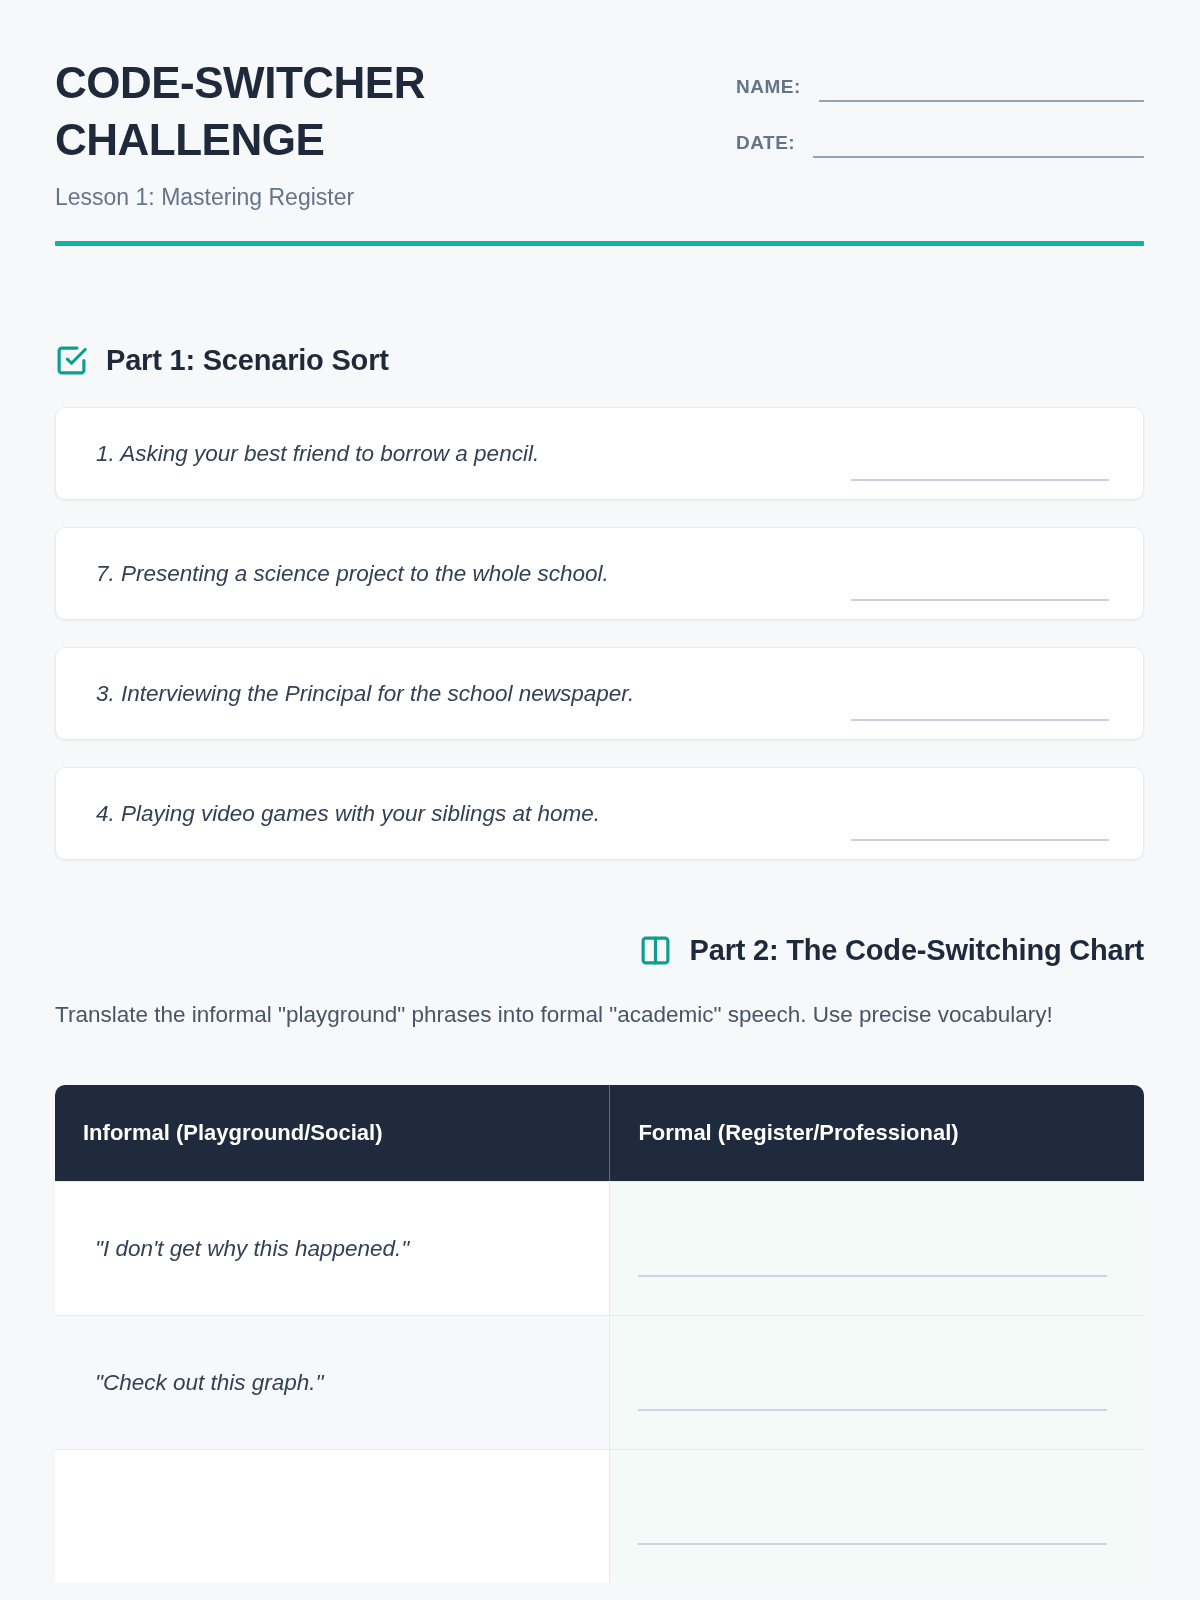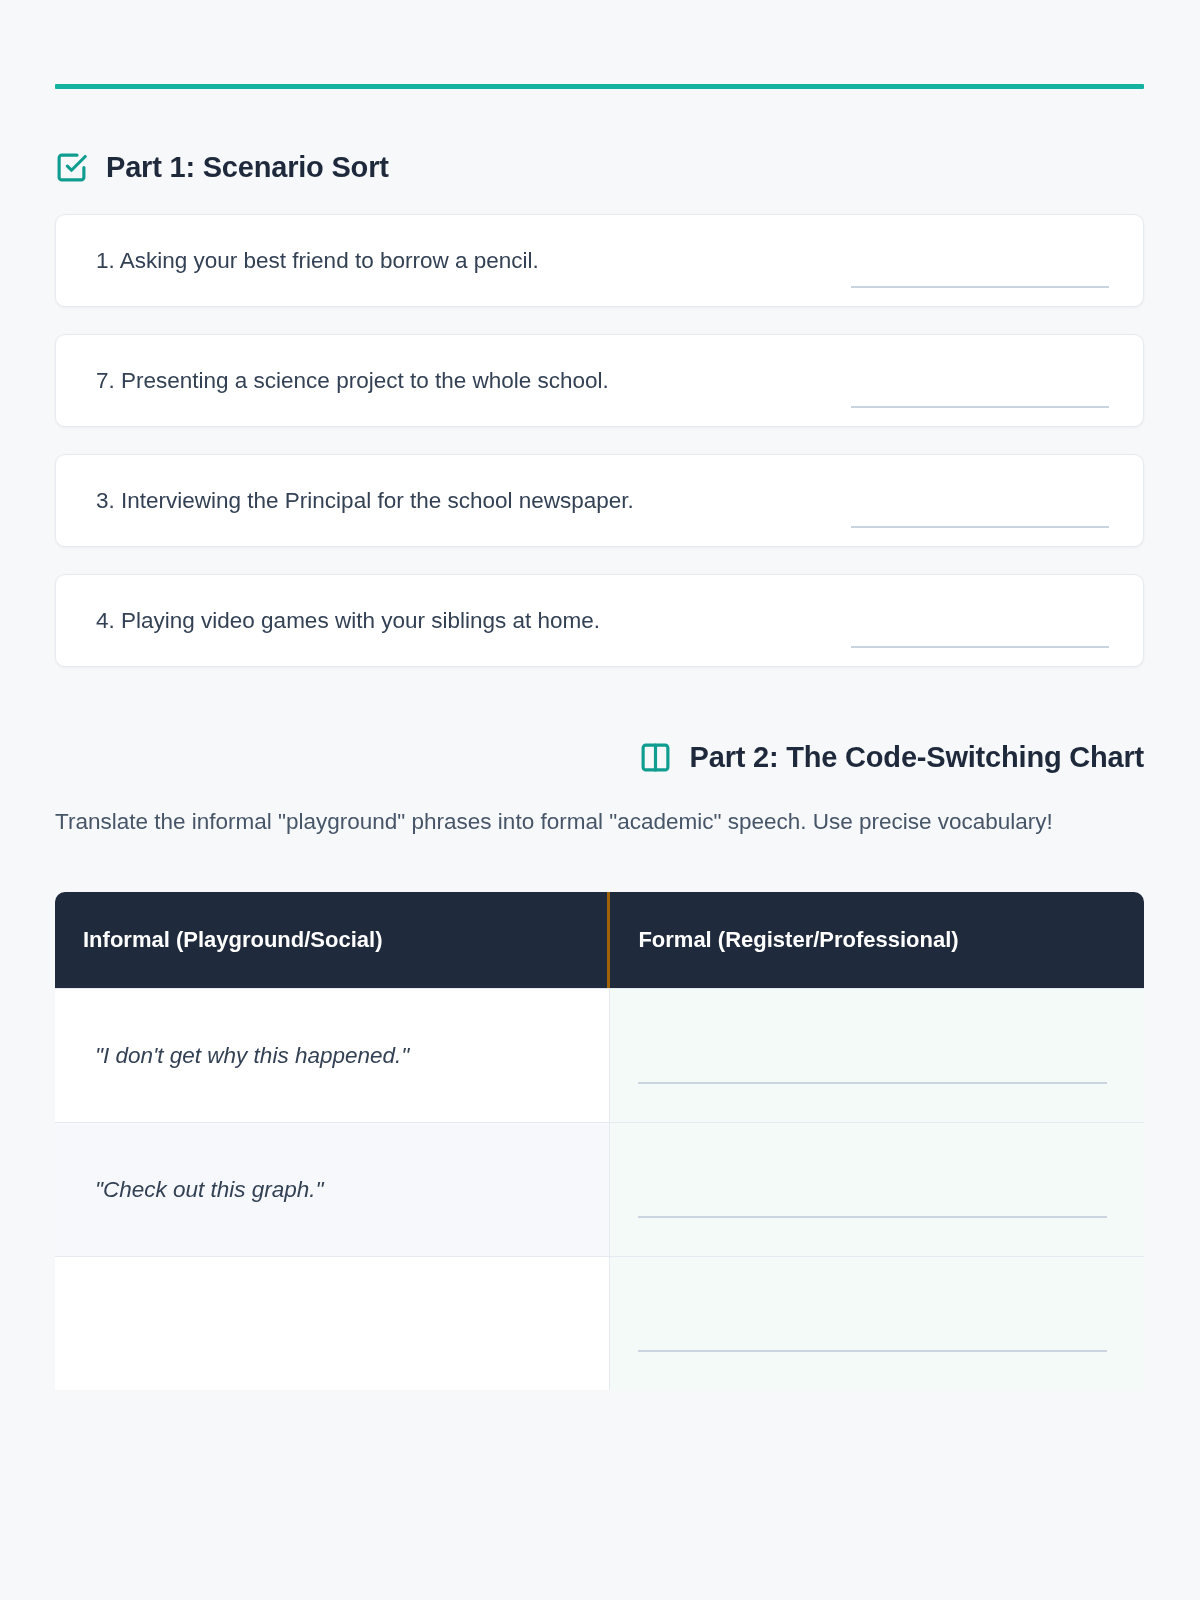--- a/index.html
+++ b/index.html
@@ -23,73 +23,89 @@
   .namedate { width: 408px; margin-top: 8px; }
   .nd-row { display: flex; align-items: flex-end; height: 40px; }
   .nd-row + .nd-row { margin-top: 16px; }
   .nd-label { font-size: 19px; font-weight: bold; color: #64748b; letter-spacing: 0.5px; padding-bottom: 4px; }
   .nd-line { flex: 1; margin-left: 18px; border-bottom: 2px solid #94a3b8; height: 1px; }
 
   .rule { margin-top: 30px; height: 5px; background: #14b2a1; border-radius: 1px; }
 
   
   .section-head { display: flex; align-items: center; gap: 18px; }
-  .part1-head { margin-top: 62px; }
+  .part1-head { margin-top: 98px; }
   .part2-head { margin-top: 74px; justify-content: flex-end; }
   .section-icon { width: 33px; height: 33px; color: #0f9d8f; flex: 0 0 auto; }
   .section-icon svg { width: 100%; height: 100%; display: block; }
   .section-title { font-size: 29px; font-weight: bold; color: #1e293b; letter-spacing: -0.2px; }
 
   .instructions {
     margin-top: 28px; font-size: 22.5px; line-height: 40px;
     color: #475569; max-width: 1060px;
   }
   .instructions b { font-weight: bold; color: #3b4a5e; }
   .instructions2 { max-width: 1020px; }
 
   
   .items { margin-top: 30px; }
   .item-card {
     position: relative; height: 93px; margin-bottom: 27px;
     background: #ffffff; border: 1px solid #e6ebf1; border-radius: 10px;
     box-shadow: 0 1px 3px rgba(15,23,42,0.05);
     display: flex; align-items: center; padding: 0 40px;
   }
-  .item-text { font-size: 22.5px; color: #334155; }
+  .item-text { font-size: 22.5px; color: #334155; font-style: italic; }
   .item-line {
     position: absolute; right: 34px; bottom: 18px; width: 258px;
     border-bottom: 2px solid #c9d3de; height: 1px;
   }
 
   
   .cs-table { margin-top: 50px; width: 100%; border-collapse: separate; border-spacing: 0; }
   .cs-table th {
     background: #1f2a3c; color: #ffffff; font-size: 22px; font-weight: bold;
     text-align: left; padding: 0 0 0 28px; height: 96px; vertical-align: middle;
   }
-  .cs-table th:first-child { border-top-left-radius: 10px; border-right: 3px solid #a16207; width: 51%; }
+  .cs-table th:first-child { border-top-left-radius: 10px; border-right: 1px solid #a16207; width: 51%; }
   .cs-table th:last-child { border-top-right-radius: 10px; }
   .cs-table td {
     height: 134px; vertical-align: middle; position: relative;
     border-top: 1px solid #e5eaf0;
   }
   .cs-table td.informal-cell { padding-left: 40px; border-right: 1px solid #e5eaf0; background: #ffffff; }
   .cs-table tr.alt td.informal-cell { background: #f6f8fb; }
   .cs-table td.formal-cell { background: #f3faf8; }
   .quote { font-size: 22.5px; font-style: italic; color: #334155; }
   .answer-line {
     position: absolute; left: 28px; right: 37px; bottom: 38px;
     border-bottom: 2px solid #cbd5e1; height: 1px;
   }
 </style>
 </head>
 <body>
 
 <div class="sheet">
 
+  <div class="top">
+    <div class="title-block">
+      <div class="main-title">CODE-SWITCHER CHALLENGE</div>
+      <div class="subtitle">Lesson 1: Mastering Register</div>
+    </div>
+    <div class="namedate">
+      <div class="nd-row">
+        <span class="nd-label">NAME:</span>
+        <span class="nd-line"></span>
+      </div>
+      <div class="nd-row">
+        <span class="nd-label">DATE:</span>
+        <span class="nd-line"></span>
+      </div>
+    </div>
+  </div>
 
   <div class="rule"></div>
 
   <div class="section-head part1-head">
     <span class="section-icon">
       <svg viewBox="0 0 24 24" fill="none" stroke="currentColor" stroke-width="2.3" stroke-linecap="round" stroke-linejoin="round">
         <path d="M9 11l3 3L22 4"></path>
         <path d="M21 12v7a2 2 0 0 1-2 2H5a2 2 0 0 1-2-2V5a2 2 0 0 1 2-2h11"></path>
       </svg>
     </span>

